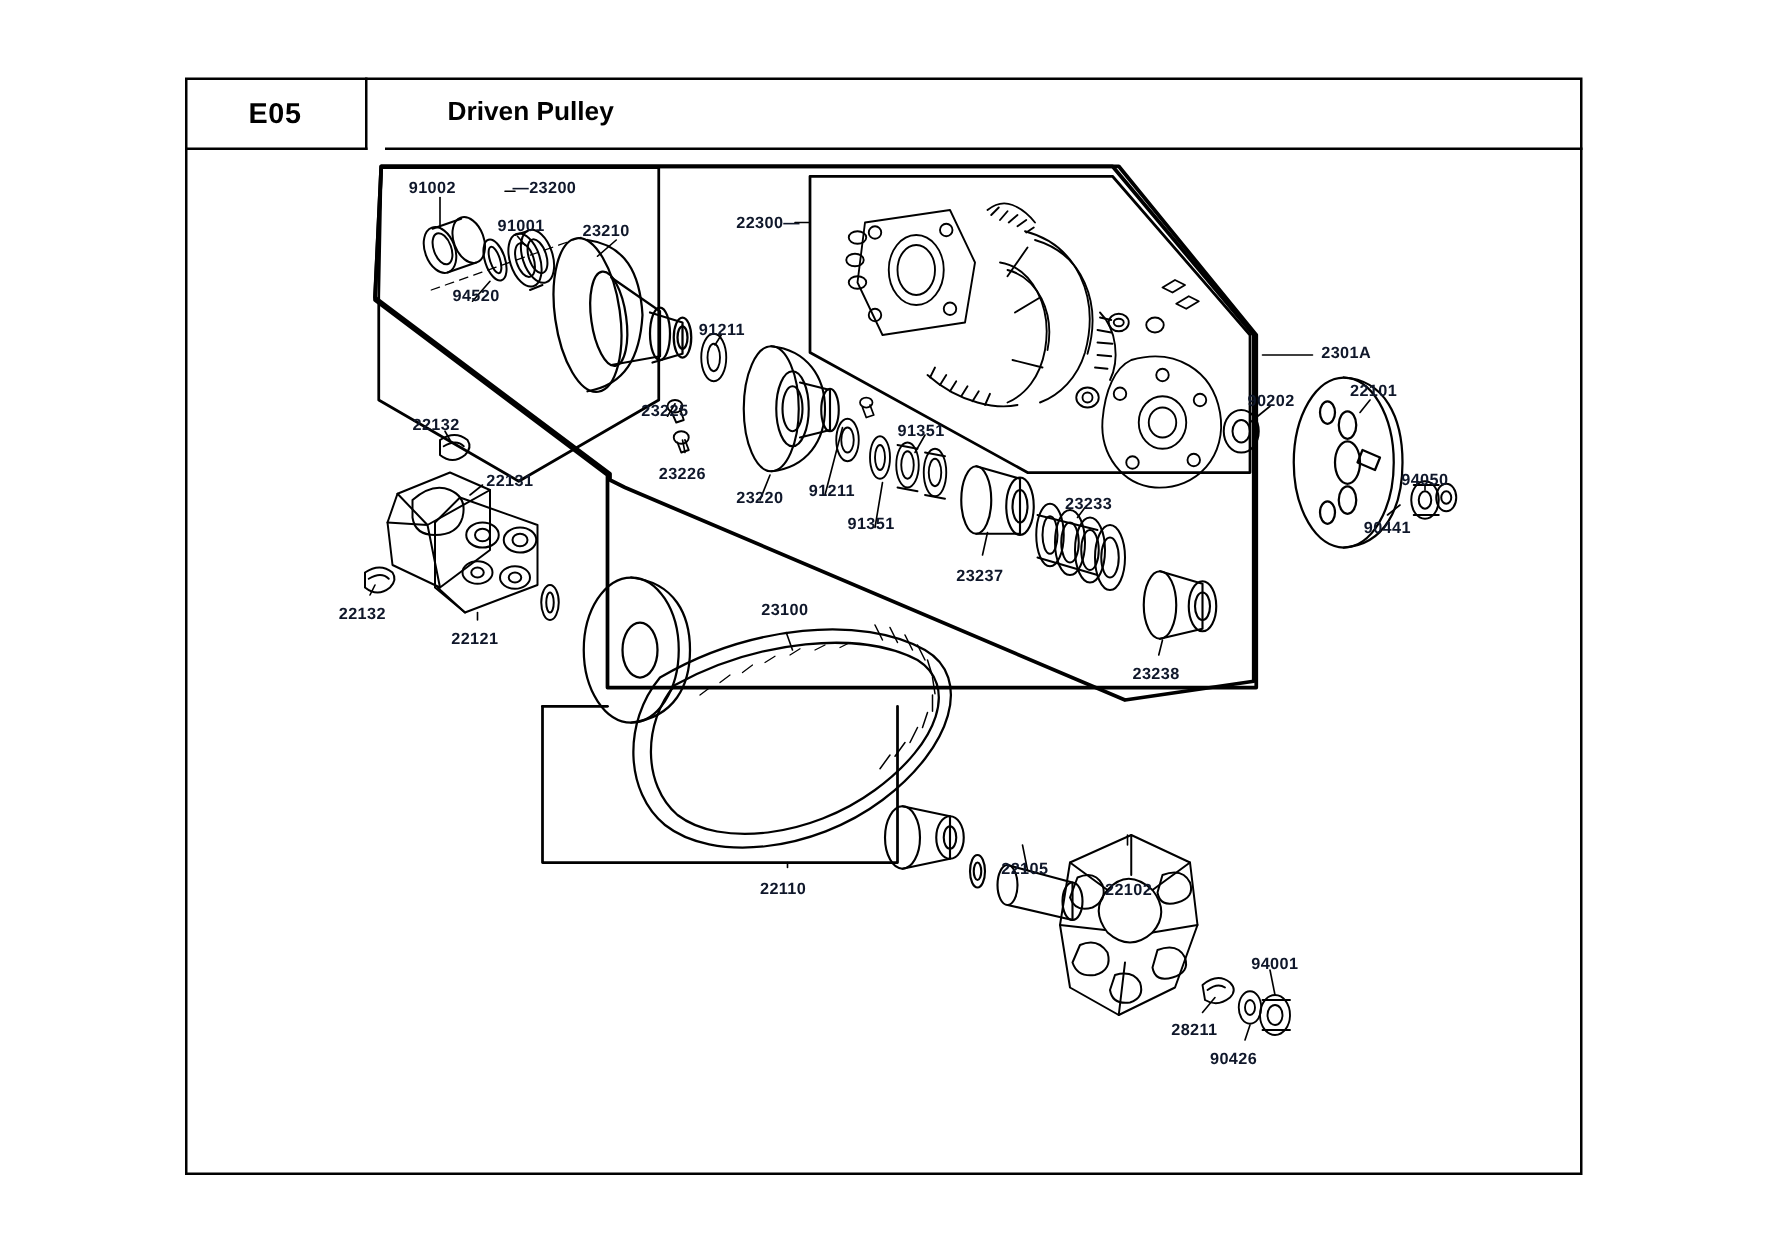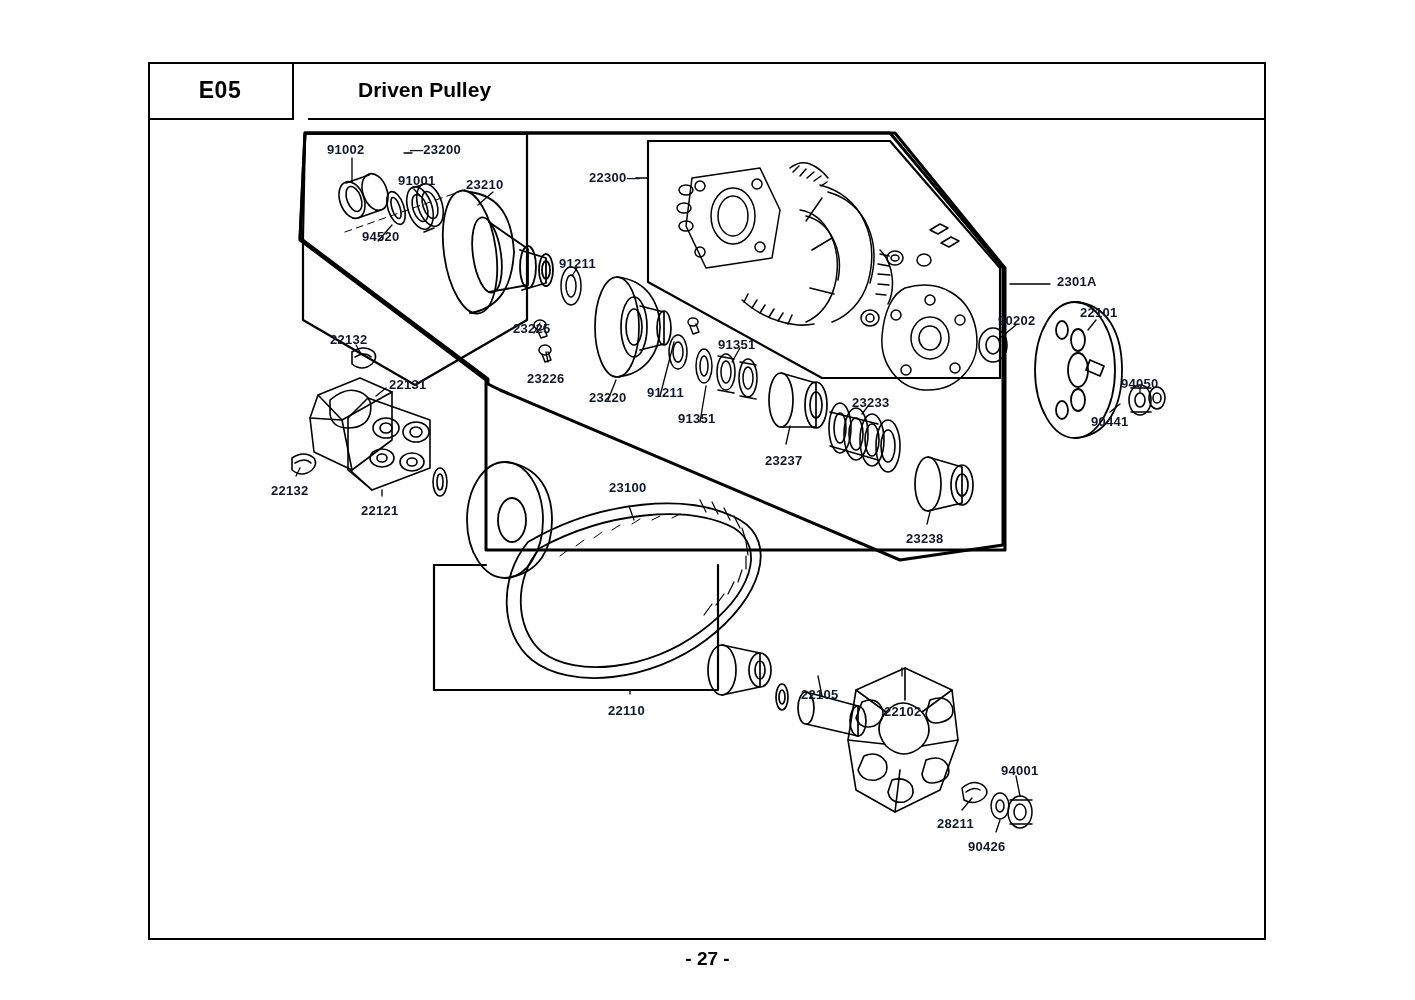--- a/index.html
+++ b/index.html
@@ -459,14 +459,13 @@
   <div class="lbl" style="left:361px; top:503px;">22121</div>
   <div class="lbl" style="left:609px; top:467px;margin-top:13px;">23100</div>
   <div class="lbl" style="left:906px; top:531px;">23238</div>
   <div class="lbl" style="left:801px; top:665px;margin-top:22px;">22105</div>
   <div class="lbl" style="left:884px; top:664px;margin-top:40px;">22102</div>
   <div class="lbl" style="left:608px; top:703px;">22110</div>
   <div class="lbl" style="left:1001px; top:763px;">94001</div>
   <div class="lbl" style="left:937px; top:816px;text-align:center;">28211</div>
   <div class="lbl" style="left:968px; top:839px;">90426</div>
 
-  <div class="page-number">- 27 -</div>
 </div>
 
 </body></html>

